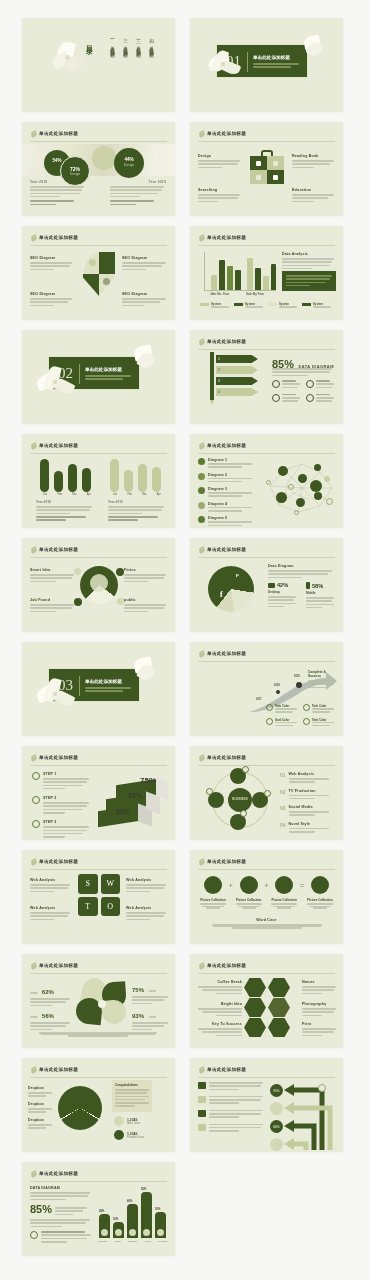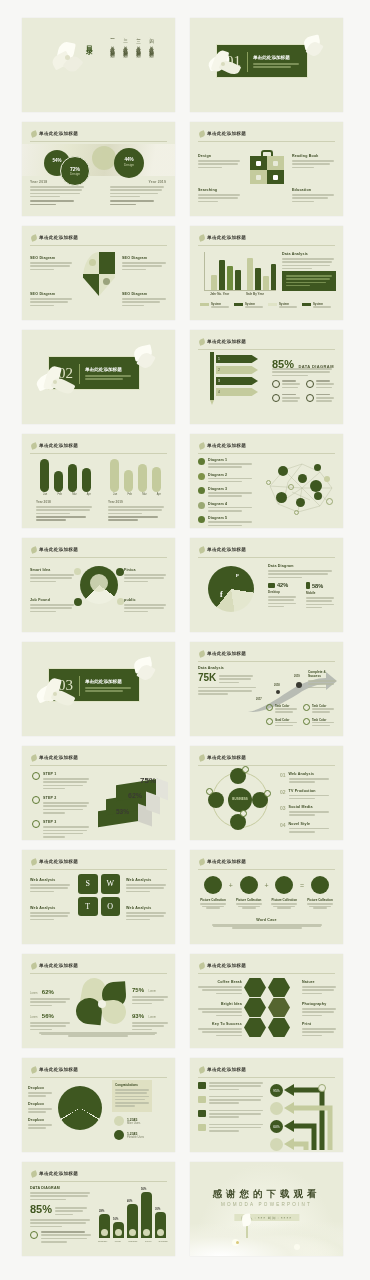--- a/index.html
+++ b/index.html
@@ -607,34 +607,20 @@
       <div class="petal" style="left:9px;top:9px;width:14px;height:15px;transform:rotate(30deg);background:#f2f2e6;"></div>
     </div>
   </div>
 
   <div class="slide">
     <div class="shead">
       <span class="leaf"></span>
       <span class="ttl">单击此处添加标题</span>
       <span class="rule"></span>
     </div>
-    <div style="position:absolute;left:8px;top:24px;width:62px;">
-      <div class="lbl">Data Analysis</div>
-      <div style="display:flex;gap:3px;align-items:flex-start">
-        <span class="num" style="font-size:10px">75K</span>
-        <div style="padding-top:3px">
-            <div class="tl" style="width:34px"></div>
-            <div class="tl" style="width:32px"></div>
-            <div class="tl" style="width:20px"></div>
-          </div>
-      </div>
-      <div class="tl" style="width:58px;margin-top:2px"></div>
-        <div class="tl" style="width:54px"></div>
-        <div class="tl" style="width:30px"></div>
-    </div>
     <svg style="position:absolute;left:52px;top:28px;" width="96" height="44" viewBox="0 0 96 44">
       <path d="M6 42 C20 40 36 28 52 18 C64 11 76 8 84 8 L84 2 L95 11 L84 20 L84 14 C76 14 66 17 56 24 C40 34 22 43 6 42 Z" fill="#b8bcb4"></path>
     </svg>
     <div class="circ" style="position:absolute;left:86px;top:48px;width:4px;height:4px;background:#3a3a32;"></div>
     <div class="circ" style="position:absolute;left:106px;top:40px;width:6px;height:6px;background:#3a3a32;"></div>
     <div style="position:absolute;left:84px;top:42px;font-size:2.6px;color:#4a5330;font-weight:bold">2018</div>
     <div style="position:absolute;left:104px;top:33px;font-size:2.6px;color:#4a5330;font-weight:bold">2019</div>
     <div style="position:absolute;left:66px;top:56px;font-size:2.6px;color:#4a5330;font-weight:bold">2017</div>
     <div style="position:absolute;left:118px;top:28px;width:30px;">
       <div style="font-size:3.2px;font-weight:bold;color:#3b4a22;margin-bottom:2px">Complete &amp; Success</div>
@@ -1134,30 +1120,14 @@
     </div>
     <div style="position:absolute;left:76px;top:78px;width:70px;display:flex;justify-content:space-between;font-size:2.2px;color:#6e7456">
       <span>Company</span>
         <span>Lorem</span>
       <span>Company</span>
         <span>Lorem</span>
       <span>Company</span>
     </div>
   </div>
 
-  <div class="slide">
-    <div class="thanks">
-      <div class="t1">感谢您的下载观看</div>
-      <div class="t2">MOMODA POWERPOINT</div>
-      <div class="t3">汇报人：××× 时间：××××</div>
-      <div style="position:absolute;left:0;right:0;bottom:0;height:34px;
-        background:radial-gradient(ellipse at 20% 100%,#ffffff 0,#f0f1e3 40%,transparent 70%),
-                   radial-gradient(ellipse at 62% 100%,#fffef6 0,#eceedd 45%,transparent 75%),
-                   radial-gradient(ellipse at 90% 100%,#ffffff 0,#eff0e2 40%,transparent 72%);"></div>
-      <div class="circ" style="position:absolute;left:42px;bottom:10px;width:7px;height:7px;background:#fdfdf0"></div>
-      <div class="circ" style="position:absolute;left:46px;bottom:12px;width:3px;height:3px;background:#d9c97a"></div>
-      <div class="circ" style="position:absolute;left:104px;bottom:6px;width:6px;height:6px;background:#fbfbef"></div>
-      <div style="position:absolute;left:56px;bottom:18px;width:2px;height:18px;background:#cdd3ab;"></div>
-      <div class="petal" style="left:52px;bottom:30px;width:9px;height:12px;transform:rotate(-10deg);"></div>
-    </div>
-  </div>
 
 </div>
 
 </body></html>

